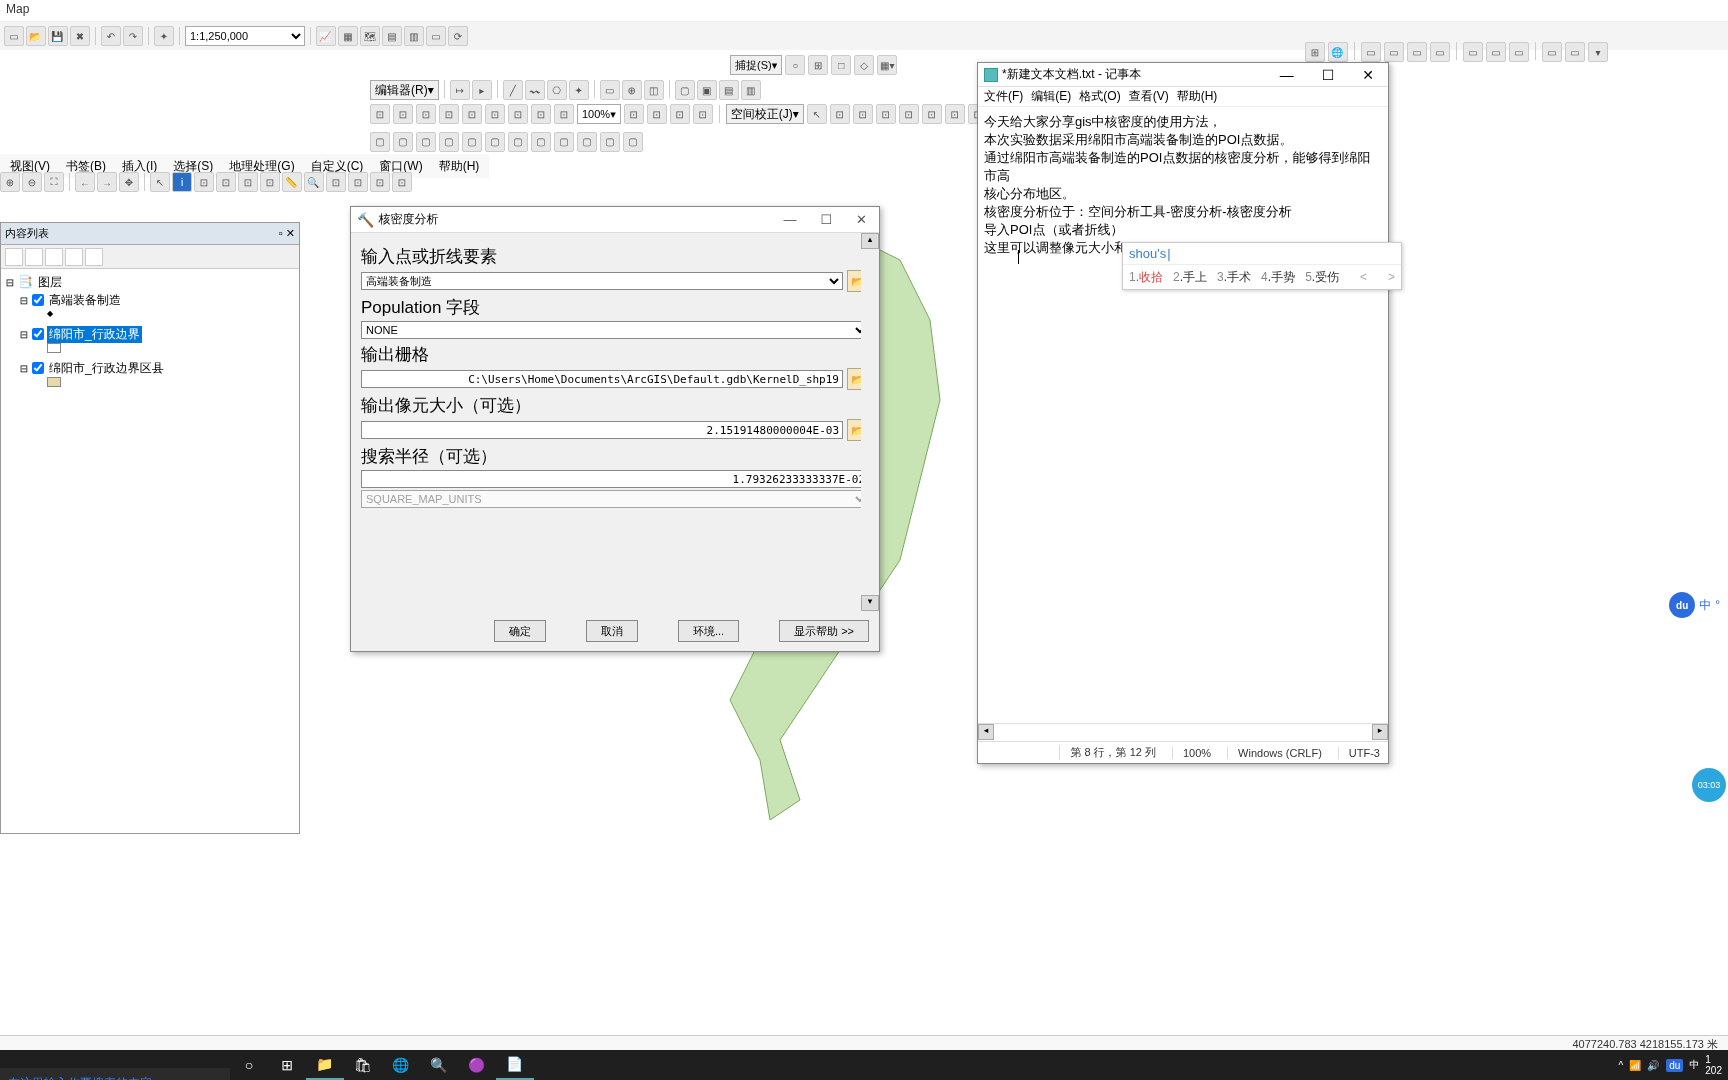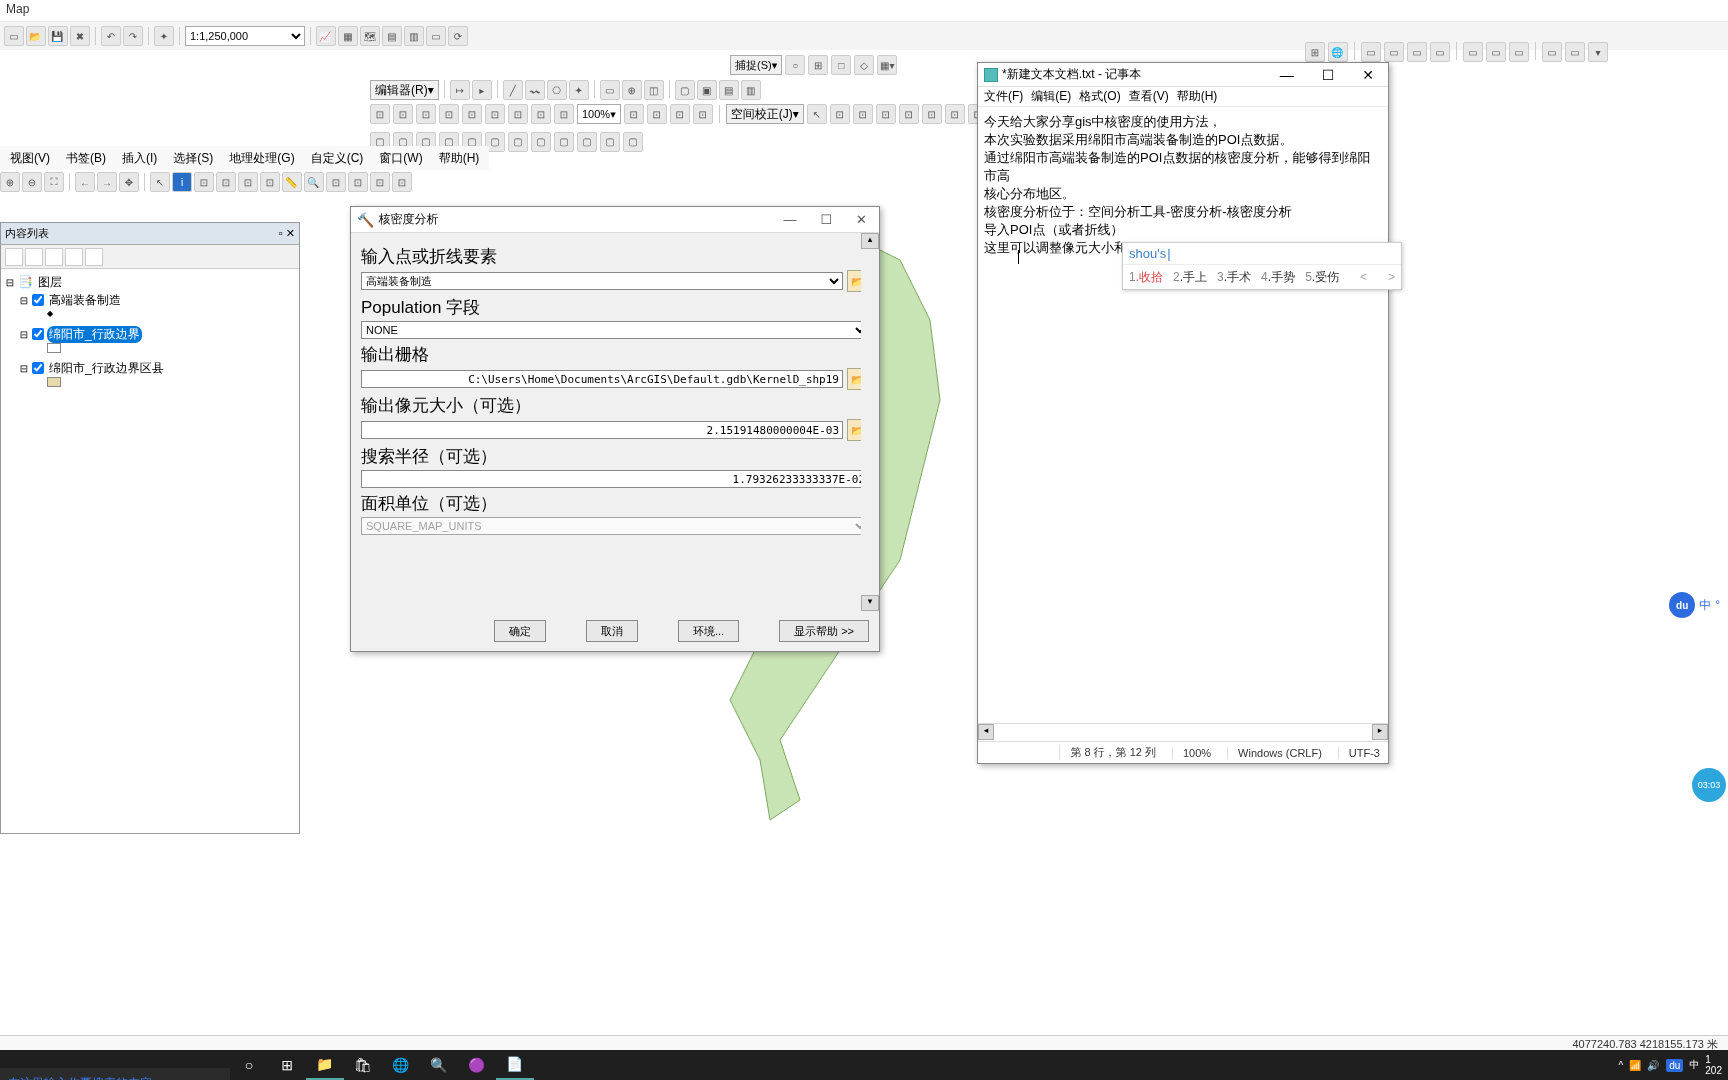--- a/index.html
+++ b/index.html
@@ -15,21 +15,21 @@
 .editor-dd { height:20px; border:1px solid #aaa; padding:0 4px; background:#f0f0f0; display:flex; align-items:center; cursor:pointer; }
 .toc-panel { position:absolute; left:0; top:222px; width:300px; height:612px; background:#fff; border:1px solid #999; }
 .toc-title { height:22px; background:#dce4ed; display:flex; align-items:center; justify-content:space-between; padding:0 4px; font-size:11px; border-bottom:1px solid #aaa; }
 .toc-buttons { height:24px; background:#f0f0f0; display:flex; align-items:center; padding:0 4px; gap:2px; border-bottom:1px solid #ccc; }
 .toc-btn { width:18px; height:18px; border:1px solid #ccc; background:#fff; cursor:pointer; }
 .toc-tree { padding:4px; font-size:12px; }
 .tree-row { display:flex; align-items:center; height:18px; gap:3px; }
 .tree-cb { width:12px; height:12px; }
 .tree-exp { width:10px; text-align:center; cursor:pointer; font-size:10px; }
 .tree-label { cursor:pointer; padding:0 2px; }
-.tree-label.sel { background:#0078d7; color:#fff;border-radius:7px; }
+.tree-label.sel { background:#0078d7; color:#fff; }
 .tree-sym { width:14px; height:10px; margin-left:28px; }
 .dialog { position:absolute; left:350px; top:206px; width:530px; height:446px; background:#f0f0f0; border:1px solid #888; box-shadow:2px 2px 6px rgba(0,0,0,0.3); }
 .dlg-title { height:26px; background:#fff; display:flex; align-items:center; justify-content:space-between; padding:0 6px; border-bottom:1px solid #ddd; }
 .dlg-title-left { display:flex; align-items:center; gap:4px; }
 .dlg-title-icon { font-size:14px; }
 .dlg-ctrl { display:flex; gap:12px; }
 .dlg-ctrl span { cursor:pointer; padding:2px 6px; font-size:13px; color:#555; }
 .dlg-body { padding:8px 10px; height:378px; overflow:hidden; position:relative; }
 .fld-lbl { font-size:17px; margin-bottom:2px; margin-top:4px; }
 .fld-row { display:flex; gap:4px; align-items:center; margin-bottom:2px; }
@@ -190,21 +190,21 @@
   <div class="tb-icon">▢</div>
   <div class="tb-icon">▢</div>
   <div class="tb-icon">▢</div>
   <div class="tb-icon">▢</div>
   <div class="tb-icon">▢</div>
   <div class="tb-icon">▢</div>
   <div class="tb-icon">▢</div>
   <div class="tb-icon">▢</div>
 </div>
 
-<div class="menu-bar" style="position:absolute;left:0;top:146px;">
+<div class="menu-bar" style="position:absolute;left:0;top:154px;">
   <span class="menu-item">视图(V)</span>
   <span class="menu-item">书签(B)</span>
   <span class="menu-item">插入(I)</span>
   <span class="menu-item">选择(S)</span>
   <span class="menu-item">地理处理(G)</span>
   <span class="menu-item">自定义(C)</span>
   <span class="menu-item">窗口(W)</span>
   <span class="menu-item">帮助(H)</span>
 </div>
 
@@ -310,21 +310,20 @@
     </div>
     <div class="fld-lbl">输出像元大小（可选）</div>
     <div class="fld-row">
       <input class="fld-input" value="2.15191480000004E-03" style="">
       <div class="fld-btn">📂</div>
     </div>
     <div class="fld-lbl">搜索半径（可选）</div>
     <div class="fld-row">
       <input class="fld-input fld-right" value="1.79326233333337E-02" style="">
     </div>
-    <div class="fld-lbl">面积单位（可选）</div>
     <div class="fld-row">
       <select class="fld-select" disabled=""><option>SQUARE_MAP_UNITS</option></select>
     </div>
     <div class="dlg-scroll">
       <div class="scr-btn">▴</div>
       <div class="scr-btn">▾</div>
     </div>
   </div>
   <div class="dlg-footer">
     <button class="dlg-fbtn">确定</button>

